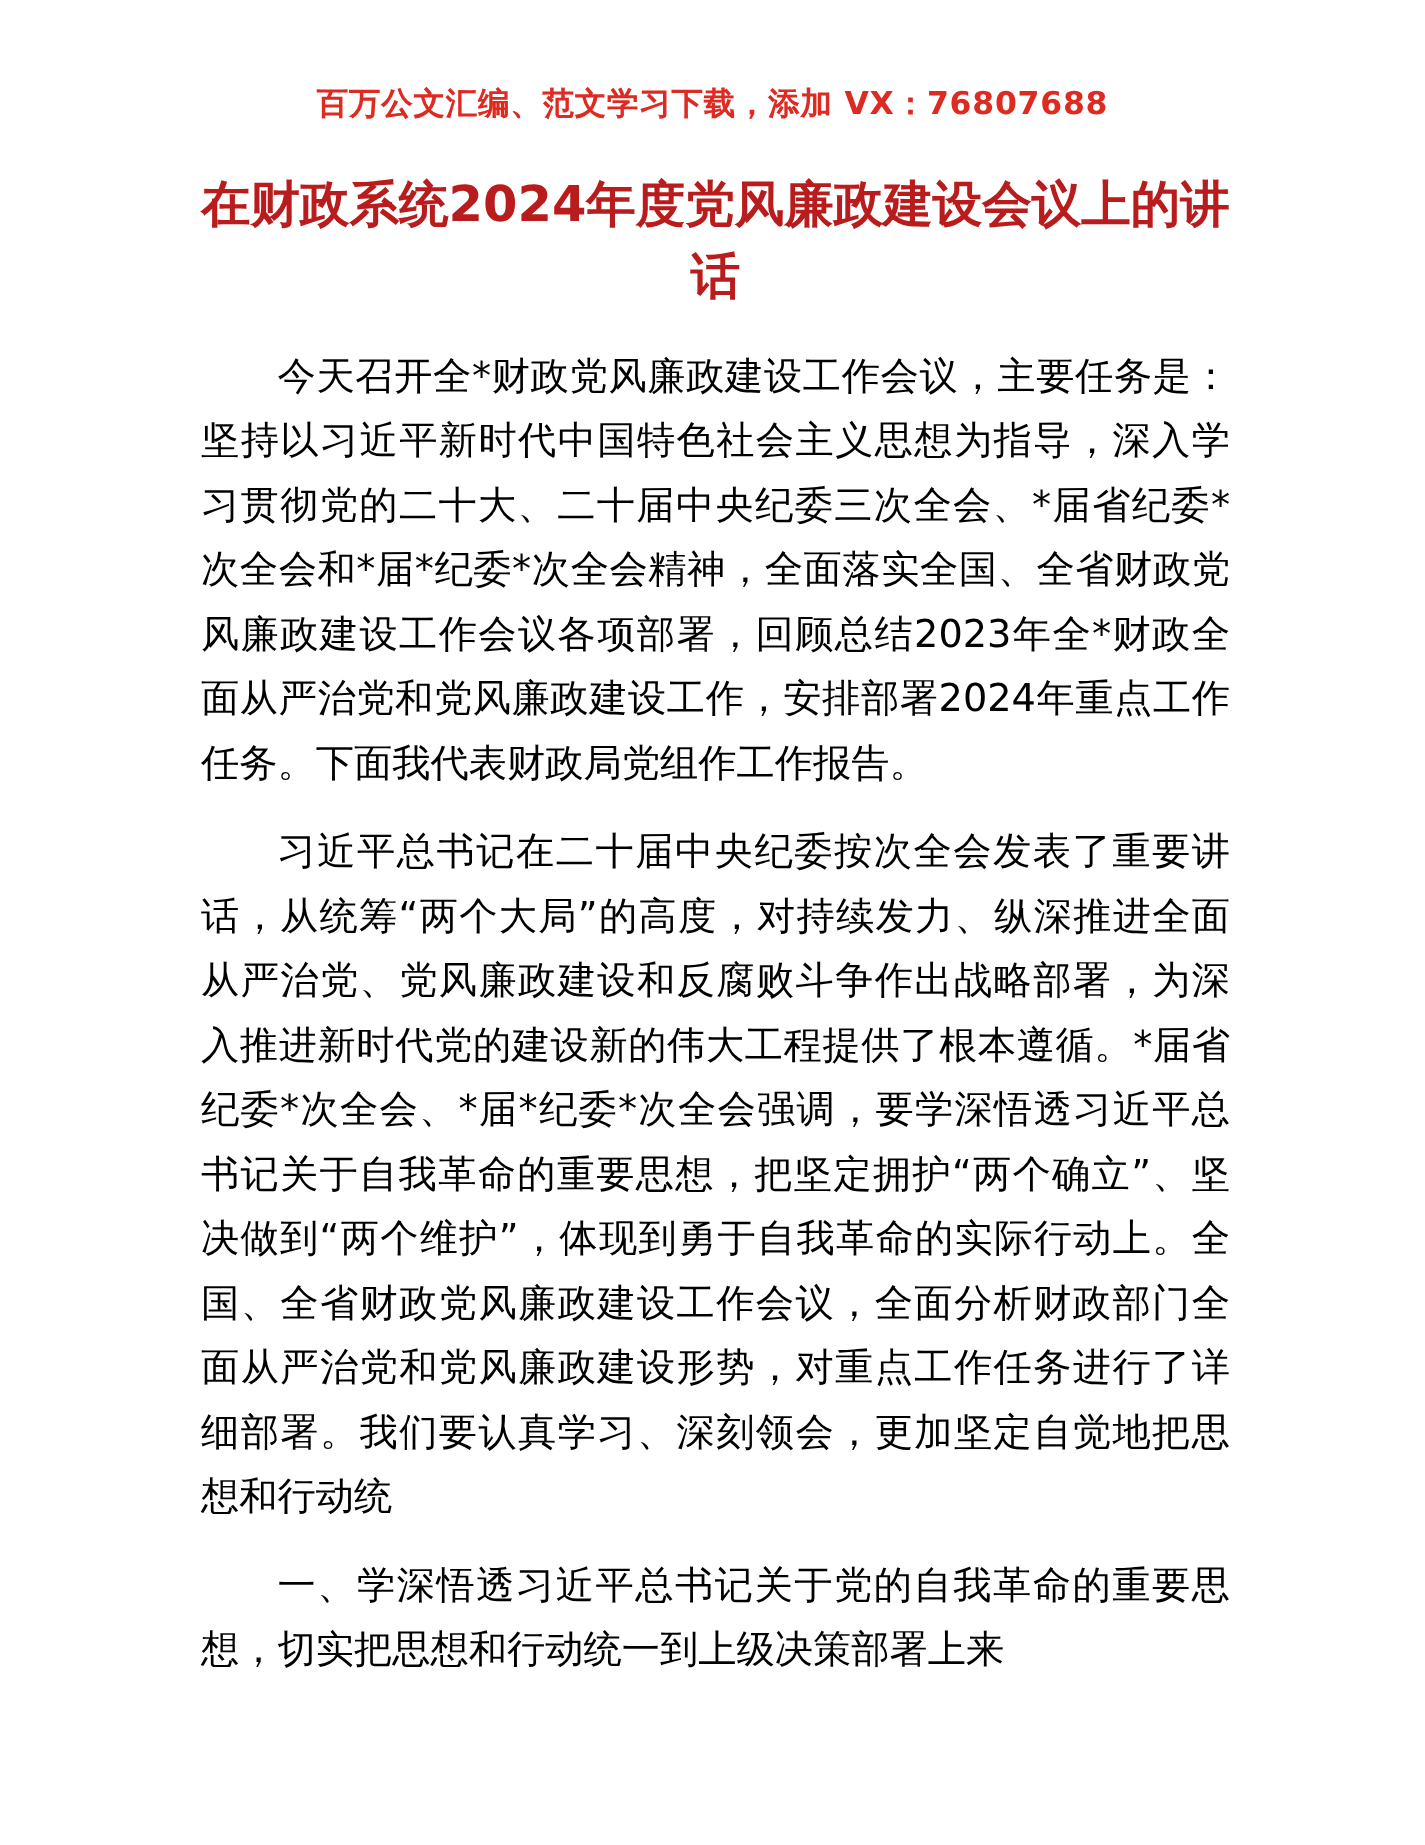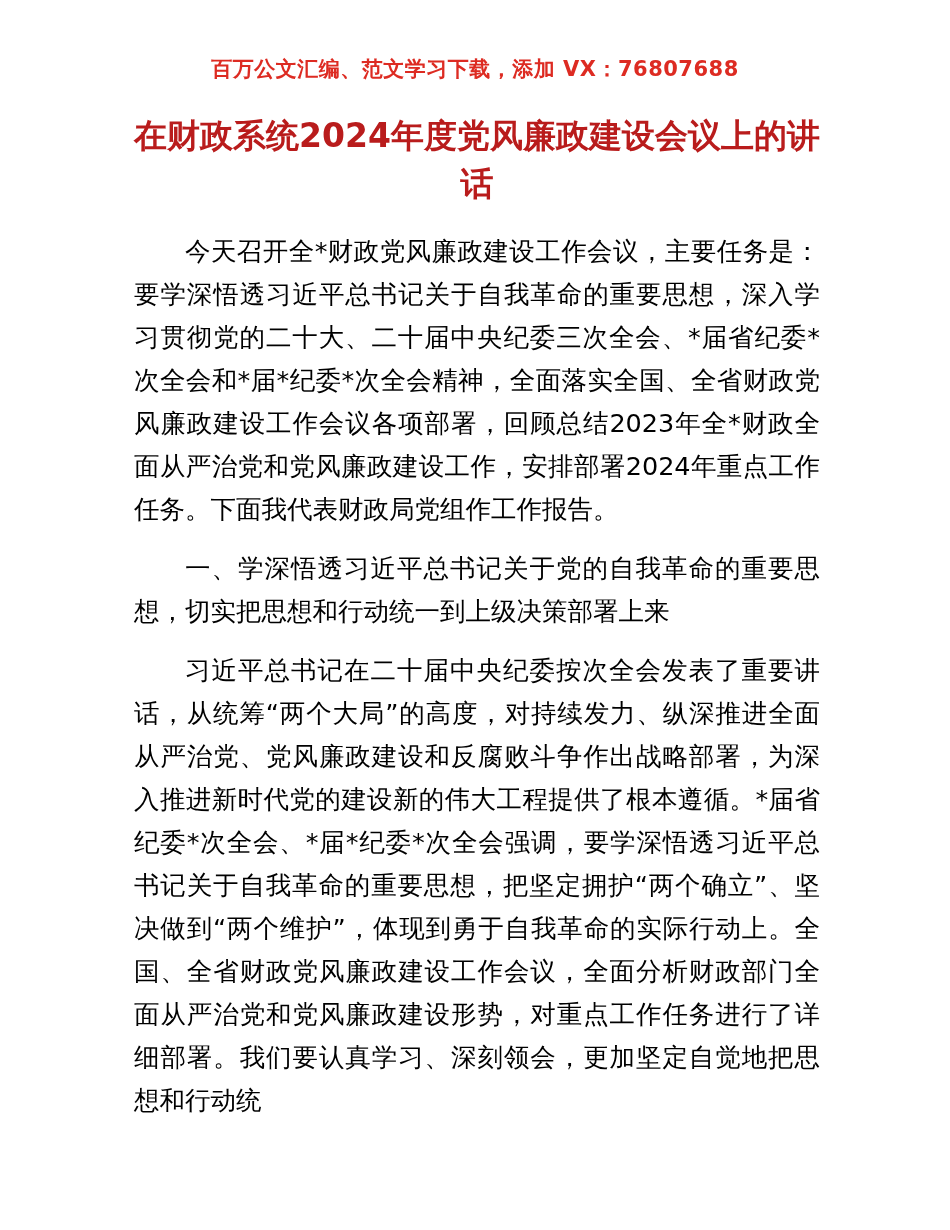--- a/index.html
+++ b/index.html
@@ -87,21 +87,21 @@
 
 <div class="page">
 
   <div class="promo-banner">百万公文汇编、范文学习下载，添加 VX：76807688</div>
 
   <h1 class="doc-title">在财政系统2024年度党风廉政建设会议上的讲话</h1>
 
   <div class="body-block">
 
 
-    <p class="para">今天召开全*财政党风廉政建设工作会议，主要任务是：要学深悟透习近平总书记关于自我革命的重要思想，深入学习贯彻党的二十大、二十届中央纪委三次全会、*届省纪委*次全会和*届*纪委*次全会精神，全面落实全国、全省财政党风廉政建设工作会议各项部署，回顾总结2023年全*财政全面从严治党和党风廉政建设工作，安排部署2024年重点工作任务。下面我代表财政局党组作工作报告。</p>
+    <p class="para">今天召开全*财政党风廉政建设工作会议，主要任务是：坚持以习近平新时代中国特色社会主义思想为指导，深入学习贯彻党的二十大、二十届中央纪委三次全会、*届省纪委*次全会和*届*纪委*次全会精神，全面落实全国、全省财政党风廉政建设工作会议各项部署，回顾总结2023年全*财政全面从严治党和党风廉政建设工作，安排部署2024年重点工作任务。下面我代表财政局党组作工作报告。</p>
+
+    <p class="para truncated">习近平总书记在二十届中央纪委按次全会发表了重要讲话，从统筹“两个大局”的高度，对持续发力、纵深推进全面从严治党、党风廉政建设和反腐败斗争作出战略部署，为深入推进新时代党的建设新的伟大工程提供了根本遵循。*届省纪委*次全会、*届*纪委*次全会强调，要学深悟透习近平总书记关于自我革命的重要思想，把坚定拥护“两个确立”、坚决做到“两个维护”，体现到勇于自我革命的实际行动上。全国、全省财政党风廉政建设工作会议，全面分析财政部门全面从严治党和党风廉政建设形势，对重点工作任务进行了详细部署。我们要认真学习、深刻领会，更加坚定自觉地把思想和行动统</p>
 
     <p class="para heading">一、学深悟透习近平总书记关于党的自我革命的重要思想，切实把思想和行动统一到上级决策部署上来</p>
-
-    <p class="para truncated">习近平总书记在二十届中央纪委按次全会发表了重要讲话，从统筹“两个大局”的高度，对持续发力、纵深推进全面从严治党、党风廉政建设和反腐败斗争作出战略部署，为深入推进新时代党的建设新的伟大工程提供了根本遵循。*届省纪委*次全会、*届*纪委*次全会强调，要学深悟透习近平总书记关于自我革命的重要思想，把坚定拥护“两个确立”、坚决做到“两个维护”，体现到勇于自我革命的实际行动上。全国、全省财政党风廉政建设工作会议，全面分析财政部门全面从严治党和党风廉政建设形势，对重点工作任务进行了详细部署。我们要认真学习、深刻领会，更加坚定自觉地把思想和行动统</p>
 
   </div>
 
 </div>
 
 </body></html>

